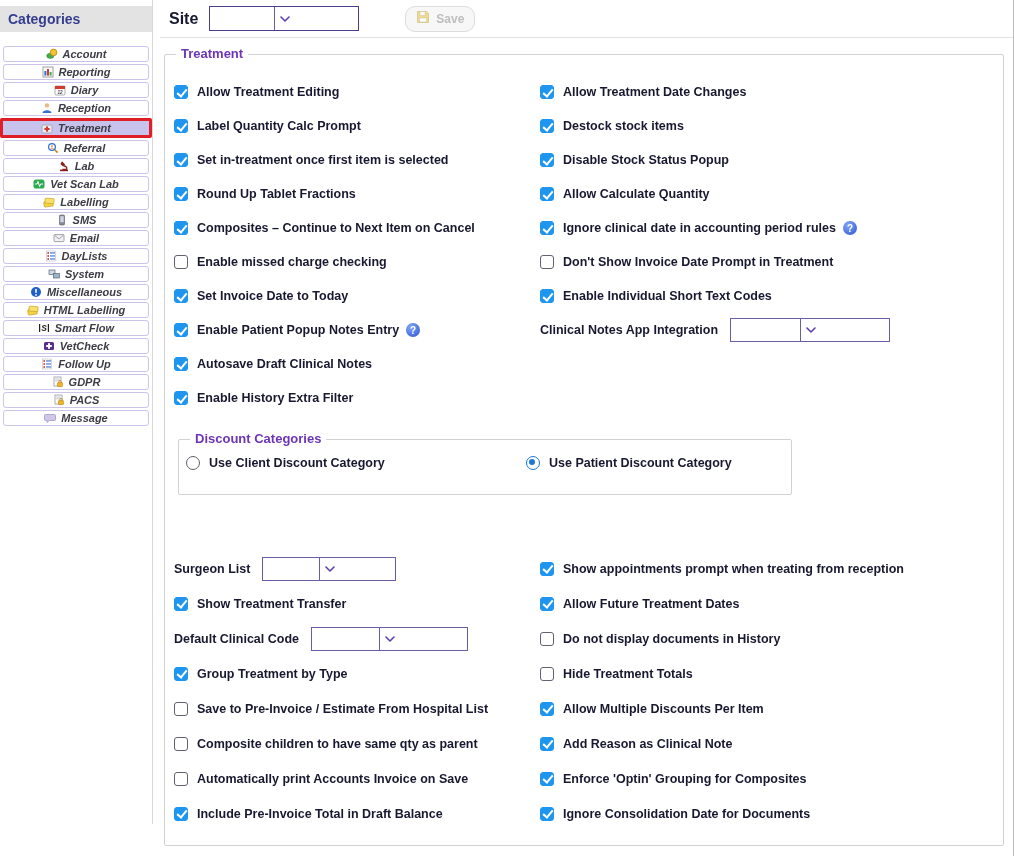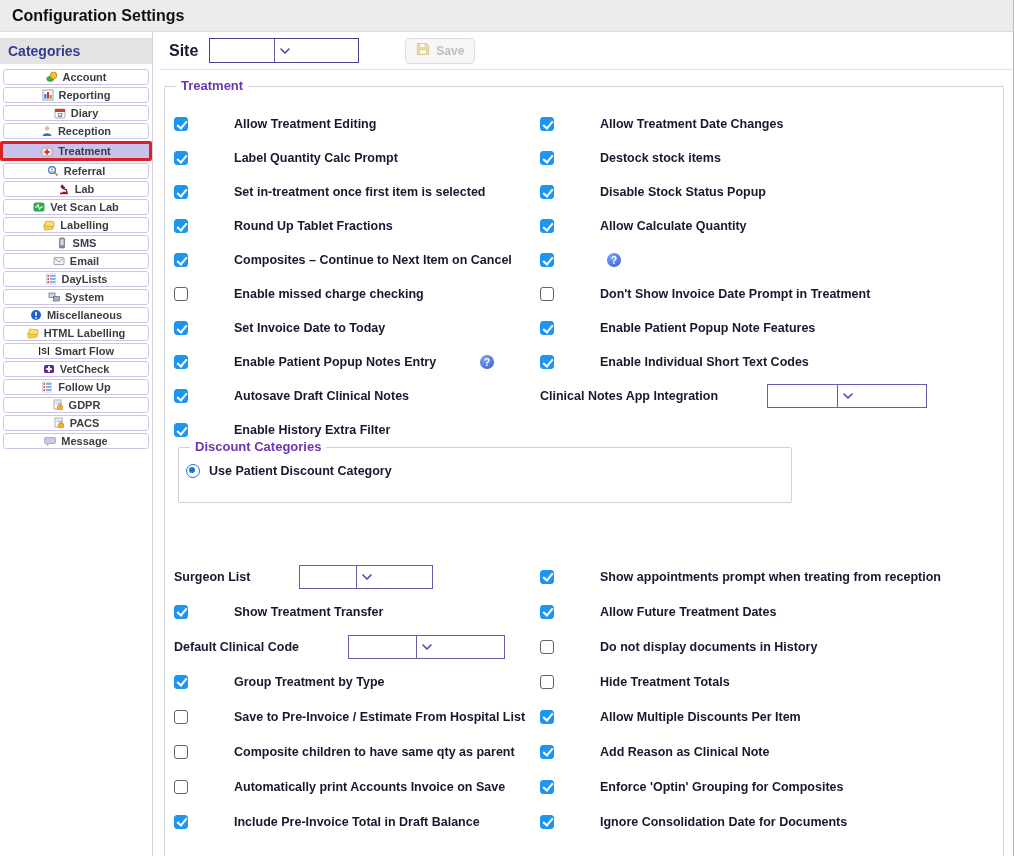--- a/index.html
+++ b/index.html
@@ -13,74 +13,71 @@
   }
   *{box-sizing:border-box;}
   body{margin:0;background:#fff;font-family:"Liberation Sans",sans-serif;}
   .window{width:1014px;height:856px;overflow:hidden;position:relative;background:#fff;border-right:1px solid #b9b9b9;}
   .titlebar{height:32px;background:#ececec;border-bottom:1px solid #dcdcdc;display:flex;align-items:center;padding:0 12px;font-size:16px;font-weight:700;color:#101010;}
   .body-row{display:flex;height:824px;}
 
   
   .sidebar{width:153px;flex:none;border-right:1px solid #d8d8d8;display:flex;flex-direction:column;}
   .sidebar-header{height:26px;background:#e3e3e3;color:var(--sidebar_header_text);font-weight:700;font-size:14px;display:flex;align-items:center;padding:0 8px;margin-top:6px;}
-  .side-list{margin-top:5px;}
+  .side-list{margin-top:14px;font-style:italic;}
   .side-item{height:16px;margin:0 3px 2px 3px;border:1px solid #cbc5ec;border-radius:3px;background:#fff;display:flex;align-items:center;justify-content:center;gap:5px;font-size:11px;font-weight:600;color:#3c3c46;cursor:pointer;}
   .side-item.selected{background:var(--selected_item_bg);border:3px solid var(--selected_item_border);height:20px;margin:0 0 2px 0;border-radius:2px;}
   .side-item .icon{width:12px;height:12px;display:inline-flex;flex:none;}
   .side-item .icon svg{width:12px;height:12px;}
 
   
   .main{flex:1;position:relative;padding-left:7px;}
   .site-row{height:38px;display:flex;align-items:center;padding-left:9px;border-bottom:1px solid #e3e3e3;}
   .site-label{font-size:16px;font-weight:700;color:var(--label_text);margin-right:11px;}
   .selectbox{display:inline-flex;align-items:center;height:24px;border:1px solid var(--select_border);background:#fff;cursor:pointer;flex-direction:column;}
   .selectbox .val{flex:1;padding:0 7px;font-size:12px;font-weight:600;color:var(--label_text);white-space:nowrap;overflow:hidden;}
   .selectbox .chev{width:21px;height:100%;border-left:1px solid var(--select_border);display:inline-flex;align-items:center;justify-content:center;flex:none;}
   [data-name="site-select"]{width:150px;height:25px;border-color:#4a3f8f;}
   [data-name="surgeon-list-select"]{width:134px;}
   [data-name="default-clinical-code-select"]{width:157px;}
   [data-name="clinical-notes-app-integration-select"]{width:160px;}
-  .save-btn{margin-left:46px;height:26px;min-width:70px;display:inline-flex;align-items:center;justify-content:center;gap:6px;background:#f7f7f7;border:1px solid #dcdcdc;border-radius:5px;color:#bdbdbd;font-weight:600;font-size:12px;font-family:inherit;}
+  .save-btn{margin-left:46px;height:26px;min-width:70px;display:inline-flex;align-items:center;justify-content:center;gap:6px;background:#f7f7f7;border:1px solid #dcdcdc;border-radius:10px;color:#bdbdbd;font-weight:600;font-size:12px;font-family:inherit;}
   .save-btn svg{opacity:.55;}
 
   .groupbox{position:relative;border:1px solid #d2d2d2;border-radius:2px;}
   .legend{position:absolute;top:-9px;left:11px;background:#fff;padding:0 5px;font-size:13px;font-weight:700;color:var(--accent_purple);}
 
   .treatment-box{margin:16px 9px 0 4px;height:792px;padding:20px 0 0 9px;}
   .grid{display:flex;}
   .col{display:flex;flex-direction:column;}
   .col.left{width:366px;flex:none;}
   .top-grid .row{height:34px;}
   .bottom-grid .row{height:35px;}
-  .row{display:flex;align-items:center;gap:37px;}
+  .row{display:flex;align-items:center;}
   .cb{width:14px;height:14px;border:1.6px solid #62626e;border-radius:3px;background:#fff;flex:none;position:relative;margin-right:9px;cursor:pointer;}
   .cb.on{background:var(--checkbox_blue);border-color:var(--checkbox_blue);}
   .cb.on::after{content:"";position:absolute;left:3.5px;top:0.5px;width:4px;height:8px;border:solid #fff;border-width:0 2.2px 2.2px 0;transform:rotate(40deg);}
   .lbl{font-size:12.5px;font-weight:600;color:var(--label_text);white-space:nowrap;}
   .sel-lbl{margin-right:12px;}
   .help{width:14px;height:14px;margin-left:7px;border-radius:50%;background:radial-gradient(circle at 35% 30%, #7fa7f7, #2f55cf);color:#fff;font-size:10px;font-weight:700;display:inline-flex;align-items:center;justify-content:center;cursor:pointer;flex:none;}
 
-  .discount-box{margin:0 0 0 4px;width:614px;height:56px;padding:16px 0 0 7px;}
+  .discount-box{margin:24px 0 0 4px;width:614px;height:56px;padding:16px 0 0 7px;}
   .radio-row{display:flex;align-items:center;}
   .radio-opt{display:flex;align-items:center;}
   .radio-opt:first-child{width:340px;}
   .radio{width:14px;height:14px;border:1.6px solid #62626e;border-radius:50%;margin-right:9px;position:relative;background:#fff;cursor:pointer;flex:none;}
   .radio.on{border-color:#1d78d2;}
   .radio.on::after{content:"";position:absolute;left:2.4px;top:2.4px;width:6px;height:6px;border-radius:50%;background:#1d78d2;}
 
   .bottom-grid{margin-top:56px;}
 </style>
 </head>
 <body>
 
 <div class="window" data-name="configuration-settings-window">
-  <div class="titlebar" data-name="window-titlebar">
-    <span data-name="page-title">Configuration Settings</span>
-  </div>
   <div class="body-row" data-name="window-body">
     <aside class="sidebar" data-name="categories-sidebar">
       <div class="sidebar-header" data-name="categories-header">Categories</div>
       <div class="side-list" id="side-list" data-name="category-list">
           <div class="side-item" data-name="sidebar-item-account">
             <span class="icon" data-name="coins-icon">
               <svg viewBox="0 0 12 12">
                 <ellipse cx="4.3" cy="7.8" rx="3.6" ry="2.6" fill="#3fae49" stroke="#2a7d34" stroke-width="0.5"></ellipse>
                 <circle cx="7.6" cy="4.4" r="3.3" fill="#f4c430" stroke="#b8860b" stroke-width="0.8"></circle>
               </svg>
@@ -374,29 +371,26 @@
               <div class="row" data-name="setting-row">
                 <span class="cb on" data-name="checked-checkbox"></span>
                 <span class="lbl" data-name="setting-label">Disable Stock Status Popup</span>
               </div>
               <div class="row" data-name="setting-row">
                 <span class="cb on" data-name="checked-checkbox"></span>
                 <span class="lbl" data-name="setting-label">Allow Calculate Quantity</span>
               </div>
               <div class="row" data-name="setting-row">
                 <span class="cb on" data-name="checked-checkbox"></span>
+                <span class="lbl" data-name="setting-label">Ignore clinical date in accounting period rules</span>
                 <span class="help" data-name="help-icon">?</span>
               </div>
               <div class="row" data-name="setting-row">
                 <span class="cb" data-name="unchecked-checkbox"></span>
                 <span class="lbl" data-name="setting-label">Don't Show Invoice Date Prompt in Treatment</span>
-              </div>
-              <div class="row" data-name="setting-row">
-                <span class="cb on" data-name="checked-checkbox"></span>
-                <span class="lbl" data-name="setting-label">Enable Patient Popup Note Features</span>
               </div>
               <div class="row" data-name="setting-row">
                 <span class="cb on" data-name="checked-checkbox"></span>
                 <span class="lbl" data-name="setting-label">Enable Individual Short Text Codes</span>
               </div>
               <div class="row" data-name="setting-row">
                 <span class="lbl sel-lbl" data-name="setting-label">Clinical Notes App Integration</span>
                 <span class="selectbox" data-name="clinical-notes-app-integration-select">
                   <span class="val" data-name="select-value">OFF</span>
                   <span class="chev" data-name="chevron-down-icon">
@@ -407,20 +401,24 @@
                 </span>
               </div>
               <div class="row empty" data-name="setting-row"></div>
             </div>
         </div>
 
         <div class="groupbox discount-box" data-name="discount-categories-group">
           <span class="legend" data-name="discount-categories-legend">Discount Categories</span>
           <div class="radio-row" id="discount-options" data-name="discount-options">
               <span class="radio-opt" data-name="discount-option">
+                <span class="radio" data-name="unselected-radio-button"></span>
+                <span class="lbl" data-name="radio-label">Use Client Discount Category</span>
+              </span>
+              <span class="radio-opt" data-name="discount-option">
                 <span class="radio on" data-name="selected-radio-button"></span>
                 <span class="lbl" data-name="radio-label">Use Patient Discount Category</span>
               </span>
             </div>
         </div>
 
         <div class="grid bottom-grid" data-name="treatment-settings-grid-lower">
           <div class="col left" id="bottom-left" data-name="settings-column-left-lower">
               <div class="row" data-name="setting-row">
                 <span class="lbl sel-lbl" data-name="setting-label">Surgeon List</span>

